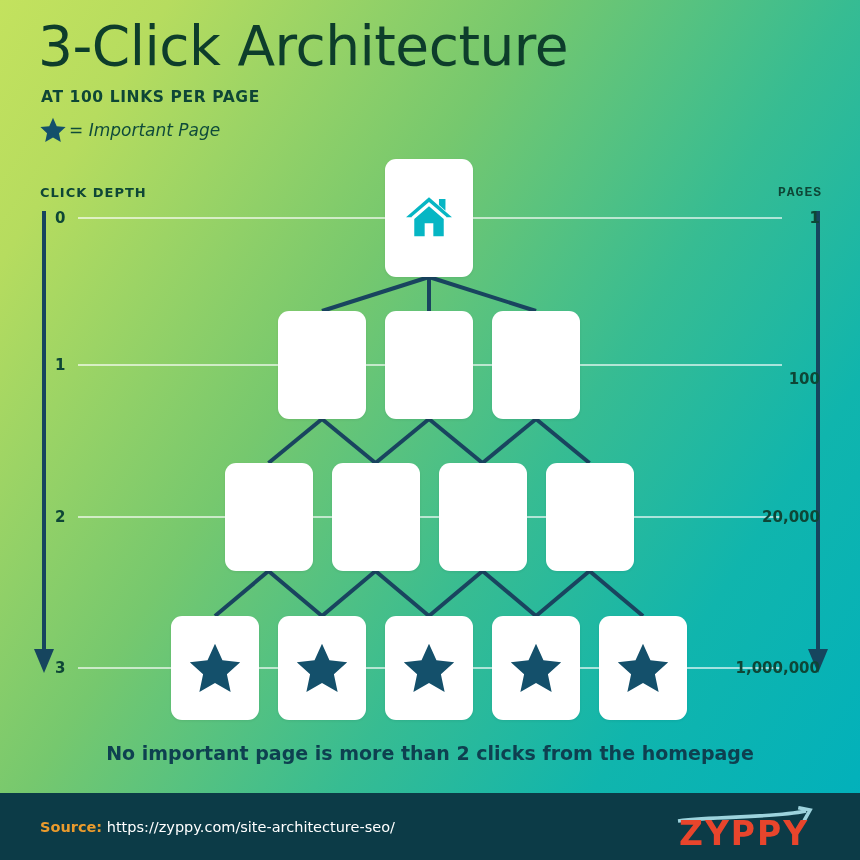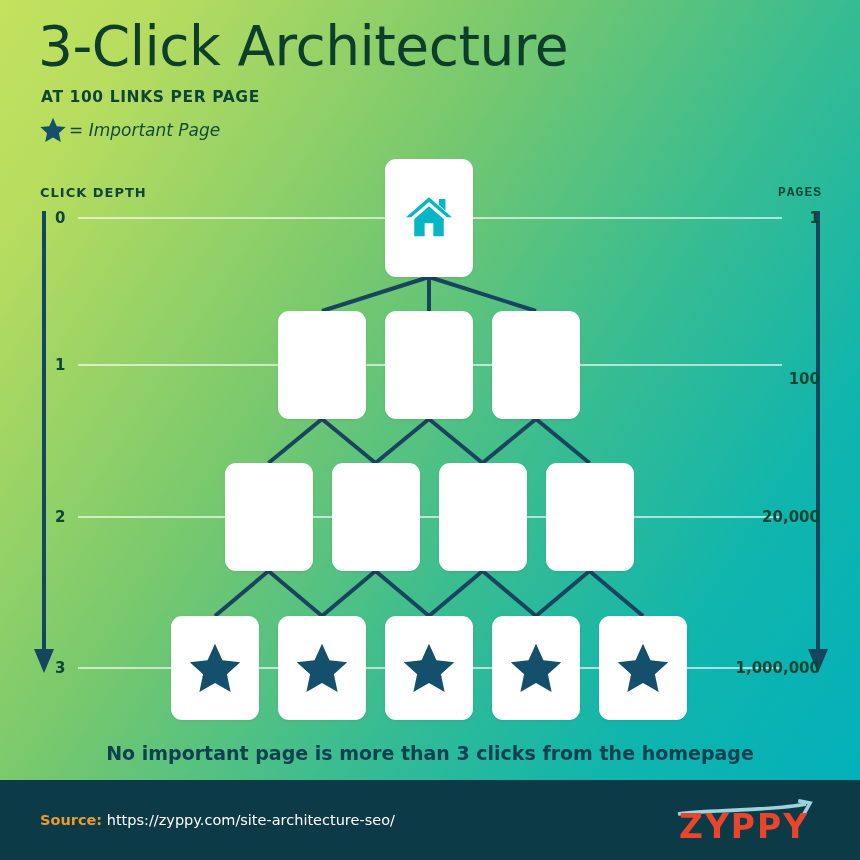--- a/index.html
+++ b/index.html
@@ -135,21 +135,21 @@
     font-weight: bold;
     color: #0e4050;
   }
 
   
   #footer {
     position: absolute;
     left: 0;
     right: 0;
     bottom: 0;
-    height: 80px;
+    height: 67px;
     background: #0c3b47;
   }
   #source-line {
     position: absolute;
     left: 40px;
     top: 50%;
     transform: translateY(-50%);
     font-size: 14.5px;
     white-space: nowrap;
   }
@@ -269,21 +269,21 @@
           <polygon points="12,1.6 15.2,8.7 22.8,9.5 17.1,14.7 18.7,22.3 12,18.4 5.3,22.3 6.9,14.7 1.2,9.5 8.8,8.7" fill="#14506b"></polygon>
         </svg>
       </div>
       <div class="node-box" style="left: 599px; top: 616px; width: 88px; height: 104px;">
         <svg width="56" height="56" viewBox="0 0 24 24">
           <polygon points="12,1.6 15.2,8.7 22.8,9.5 17.1,14.7 18.7,22.3 12,18.4 5.3,22.3 6.9,14.7 1.2,9.5 8.8,8.7" fill="#14506b"></polygon>
         </svg>
       </div>
     </div>
 
-  <div id="bottom-caption">No important page is more than 3 clicks from the homepage</div>
+  <div id="bottom-caption">No important page is more than 2 clicks from the homepage</div>
 
   <div id="footer">
     <div id="source-line">
       <span id="source-label">Source:</span>
       <span id="source-url">https://zyppy.com/site-architecture-seo/</span>
     </div>
     <svg id="logo" viewBox="0 0 168 46">
       <path d="M18 9 C60 4, 112 6, 146 -1" stroke="#9dd3dd" stroke-width="3.6" fill="none" transform="translate(0,8)"></path>
       <path d="M140 4 L150 6 L145 15" stroke="#9dd3dd" stroke-width="3.6" fill="none" stroke-linecap="square"></path>
       <text x="84" y="41" text-anchor="middle" font-family="'DejaVu Sans', sans-serif" font-size="33" font-weight="bold" letter-spacing="2" fill="#e8452c">ZYPPY</text>

